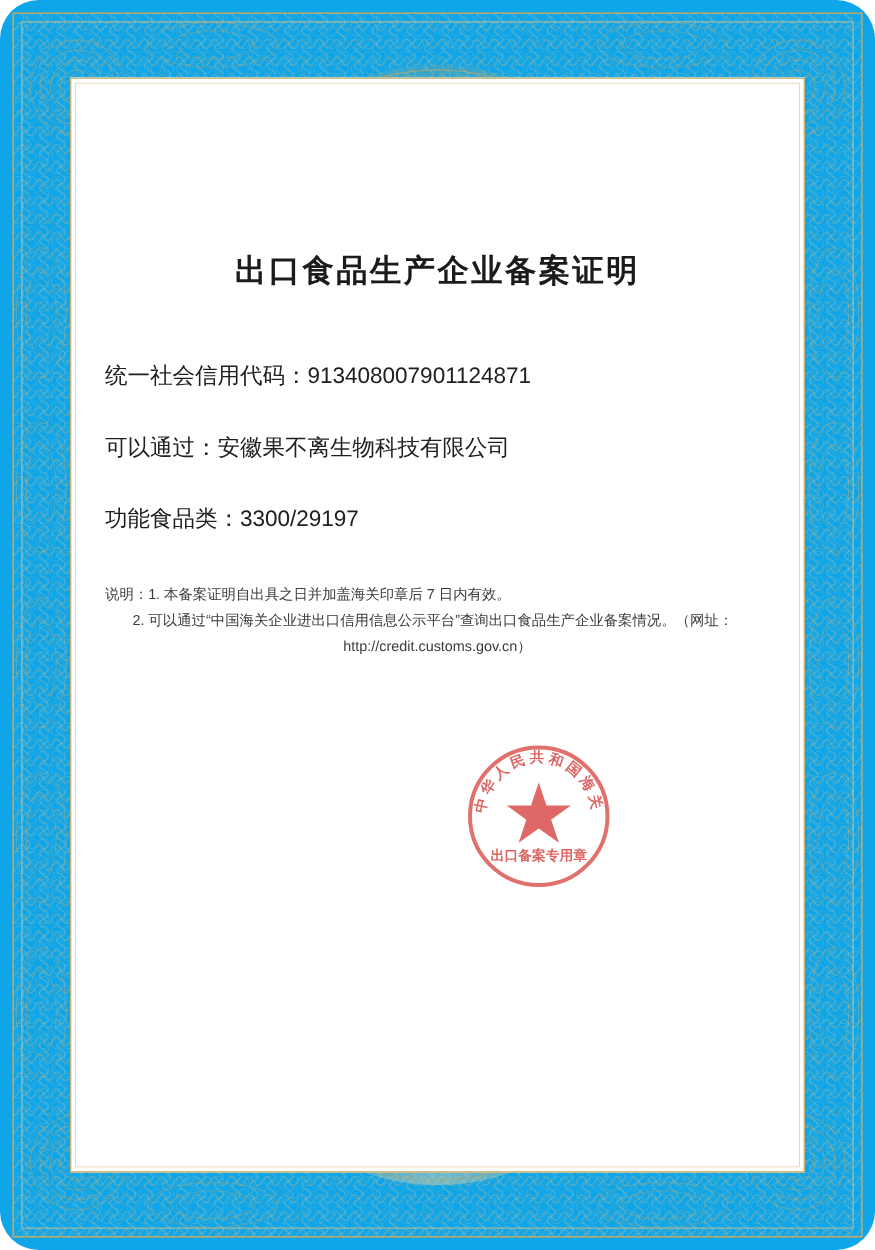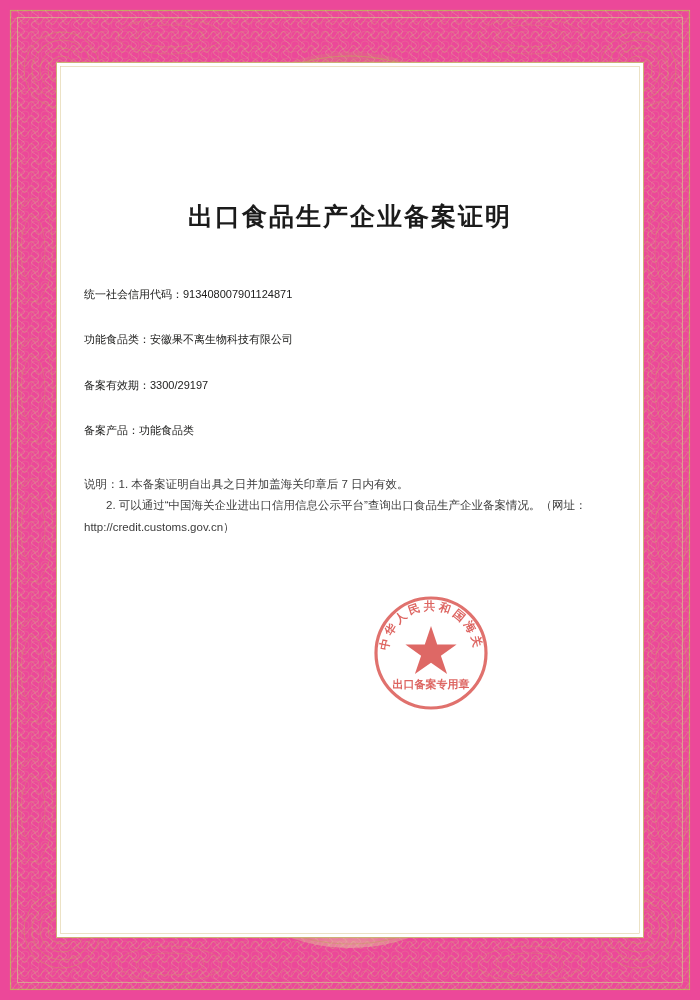--- a/index.html
+++ b/index.html
@@ -12,21 +12,22 @@
     height: 1000px;
     font-family: "Liberation Sans", sans-serif;
     position: relative;
     overflow: hidden;
   }
 
   
   .certificate {
     position: absolute;
     inset: 0;
-    background: #ec4899;
+    background: #0ea5e9;
+    border-radius: 31px;
   }
 
   
   .border-art {
     position: absolute;
     inset: 0;
     pointer-events: none;
   }
 
   .inner-frame {
@@ -50,21 +51,21 @@
   .doc-title {
     text-align: center;
     font-size: 25px;
     font-weight: bold;
     letter-spacing: 2px;
     color: #1b1b1b;
     margin: 0 0 52px 0;
   }
 
   .field-row {
-    font-size: 11px;
+    font-size: 18px;
     color: #20201f;
     line-height: 1.75;
     margin-bottom: 26px;
     word-break: break-all;
   }
   .field-row .label { }
   .field-row .value { }
 
   .note {
     margin-top: 34px;
@@ -72,20 +73,21 @@
     color: #3b3b3b;
     line-height: 1.85;
   }
   .note .note-line-2 {
     display: block;
     padding-left: 22px;
     text-indent: 0;
   }
   .note .note-line-3 {
     display: block;
+    text-align: center;
   }
 
   
   .seal {
     position: absolute;
     left: 370px;
     top: 592px;
     width: 122px;
     height: 122px;
     pointer-events: none;
@@ -272,31 +274,28 @@
 
   <div class="content">
 
     <h1 class="doc-title">出口食品生产企业备案证明</h1>
 
     <div class="field-row">
       <span class="label">统一社会信用代码：</span><span class="value">913408007901124871</span>
     </div>
 
     <div class="field-row">
-      <span class="label">功能食品类：</span><span class="value">安徽果不离生物科技有限公司</span>
+      <span class="label">可以通过：</span><span class="value">安徽果不离生物科技有限公司</span>
     </div>
 
 
     <div class="field-row">
-      <span class="label">备案有效期：</span><span class="value">3300/29197</span>
+      <span class="label">功能食品类：</span><span class="value">3300/29197</span>
     </div>
 
-    <div class="field-row">
-      <span class="label">备案产品：</span><span class="value">功能食品类</span>
-    </div>
 
 
 
     <div class="note">
       <span class="note-line-1">说明：1. 本备案证明自出具之日并加盖海关印章后 7 日内有效。</span>
       <span class="note-line-2">2. 可以通过“中国海关企业进出口信用信息公示平台”查询出口食品生产企业备案情况。（网址：</span>
       <span class="note-line-3">http://credit.customs.gov.cn）</span>
     </div>
   </div>
 

